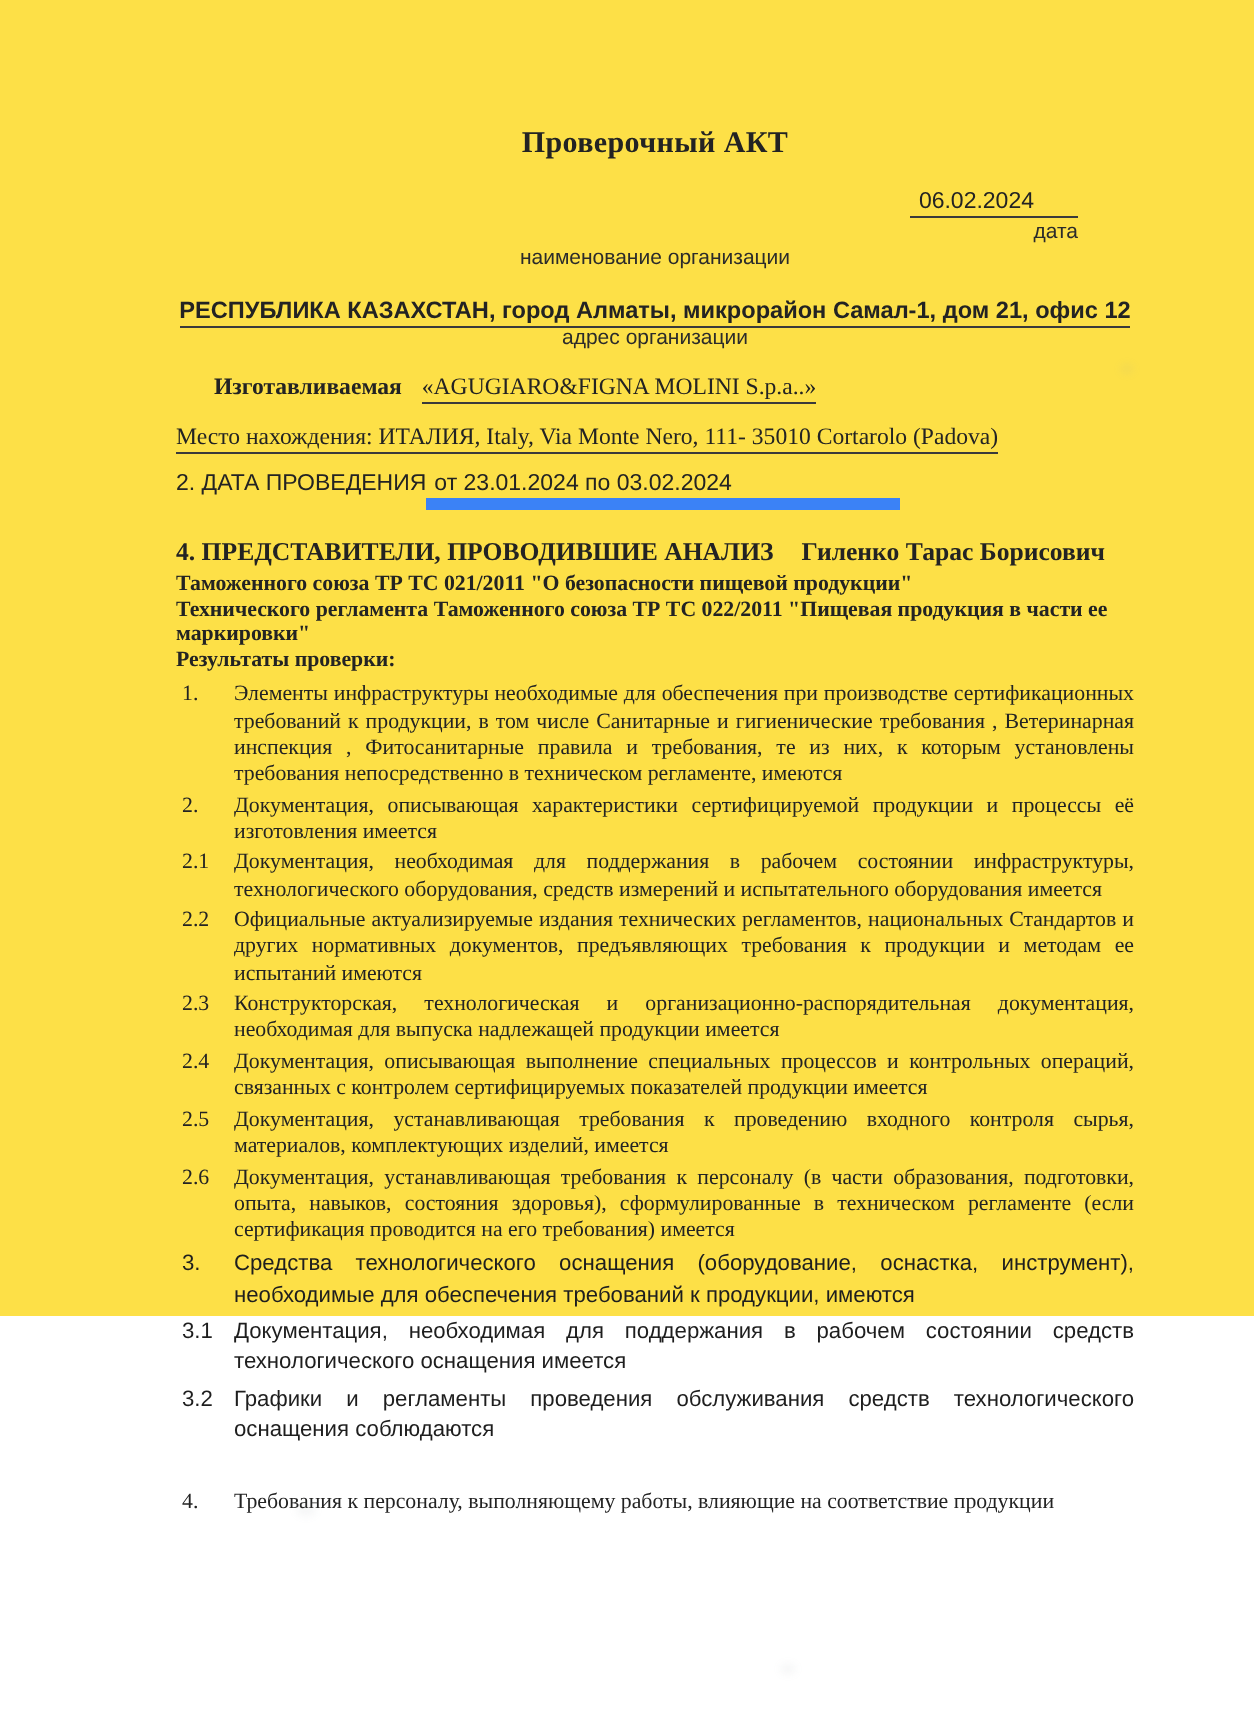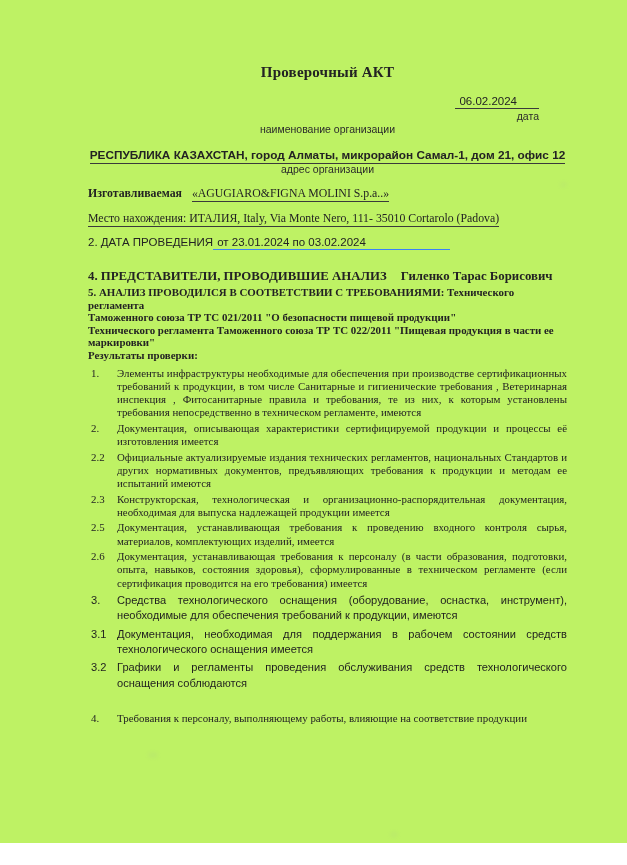--- a/index.html
+++ b/index.html
@@ -4,22 +4,22 @@
 <style>
   * { margin:0; padding:0; box-sizing:border-box; }
   html,body { background:#ffffff; }
   body {
     width:627px; height:865px; overflow:hidden;
     font-family:"Liberation Serif", serif;
     color:#232323;
   }
   .page {
     position:relative;
-    width:627px; height:843px;
-    background:#bef264;
+    width:627px; height:658px;
+    background:#fde047;
     padding:64px 60px 0 88px;
   }
   .b { font-weight:bold; }
   .u { border-bottom:1px solid #3a3a3a; padding-bottom:1px; }
 
   .doc-title {
     text-align:center;
     font-weight:bold;
     font-size:15px;
     letter-spacing:.2px;
@@ -49,25 +49,25 @@
   }
   .org-address {
     margin-top:13px;
     font-family:"Liberation Sans", sans-serif;
     font-weight:bold;
     font-size:11.8px;
   }
 
   .field-line { margin-top:0; font-size:11.8px; }
   .goal-line      { margin-top:14px; }
-  .made-line      { margin-top:11px; }
+  .made-line      { margin-top:11px;margin-left:19px; }
   .loc-line       { margin-top:10px; }
   .when-line      { margin-top:10px; font-family:"Liberation Sans", sans-serif; font-size:11.5px; }
   .label-gap { margin-left:7px; }
-  .when-value { border-bottom:1px solid #3b82f6; padding:0 84px 1px 4px; }
+  .when-value { border-bottom:6px solid #3b82f6; padding:0 84px 1px 4px; }
 
   .reps-line {
     margin-top:21px;
     font-weight:bold;
     font-size:12.8px;
   }
   .reps-line .val { margin-left:14px; }
   .req-block {
     font-weight:bold;
     font-size:10.9px;
@@ -139,49 +139,56 @@
 
   <div class="when-line">
     <span>2. ДАТА ПРОВЕДЕНИЯ</span><span class="when-value">от  23.01.2024  по 03.02.2024</span>
   </div>
 
   <div class="reps-line">
     <span>4. ПРЕДСТАВИТЕЛИ, ПРОВОДИВШИЕ АНАЛИЗ</span><span class="val">Гиленко Тарас Борисович</span>
   </div>
 
   <div class="req-block">
-    <div>5. АНАЛИЗ ПРОВОДИЛСЯ В СООТВЕТСТВИИ С ТРЕБОВАНИЯМИ:  Технического регламента</div>
     <div>Таможенного союза ТР ТС 021/2011 "О безопасности пищевой продукции"</div>
     <div>Технического регламента Таможенного союза ТР ТС 022/2011 "Пищевая продукция в части ее маркировки"</div>
     <div>Результаты проверки:</div>
   </div>
 
   <div class="checklist">
 
       <div class="check-item">
         <span class="num">1.</span>
         <span class="txt">Элементы инфраструктуры необходимые для обеспечения при производстве сертификационных требований к продукции, в том числе Санитарные и гигиенические требования , Ветеринарная инспекция , Фитосанитарные правила и требования,  те из них, к которым установлены требования непосредственно в техническом регламенте, имеются</span>
       </div>
 
       <div class="check-item">
         <span class="num">2.</span>
         <span class="txt">Документация, описывающая характеристики сертифицируемой продукции и процессы её изготовления имеется</span>
       </div>
 
+      <div class="check-item">
+        <span class="num">2.1</span>
+        <span class="txt">Документация, необходимая для поддержания в рабочем состоянии инфраструктуры, технологического оборудования, средств измерений и испытательного оборудования имеется</span>
+      </div>
 
       <div class="check-item">
         <span class="num">2.2</span>
         <span class="txt">Официальные актуализируемые издания технических регламентов, национальных Стандартов и других нормативных документов, предъявляющих требования к продукции и методам ее испытаний имеются</span>
       </div>
 
       <div class="check-item">
         <span class="num">2.3</span>
         <span class="txt">Конструкторская, технологическая и организационно-распорядительная документация, необходимая для выпуска надлежащей продукции имеется</span>
       </div>
 
+      <div class="check-item">
+        <span class="num">2.4</span>
+        <span class="txt">Документация, описывающая выполнение специальных процессов и контрольных операций, связанных с контролем сертифицируемых показателей продукции имеется</span>
+      </div>
 
       <div class="check-item">
         <span class="num">2.5</span>
         <span class="txt">Документация, устанавливающая требования к проведению входного контроля сырья, материалов, комплектующих изделий, имеется</span>
       </div>
 
       <div class="check-item">
         <span class="num">2.6</span>
         <span class="txt">Документация, устанавливающая требования к персоналу (в части образования, подготовки, опыта, навыков, состояния здоровья), сформулированные в техническом регламенте (если сертификация проводится на его требования) имеется</span>
       </div>

